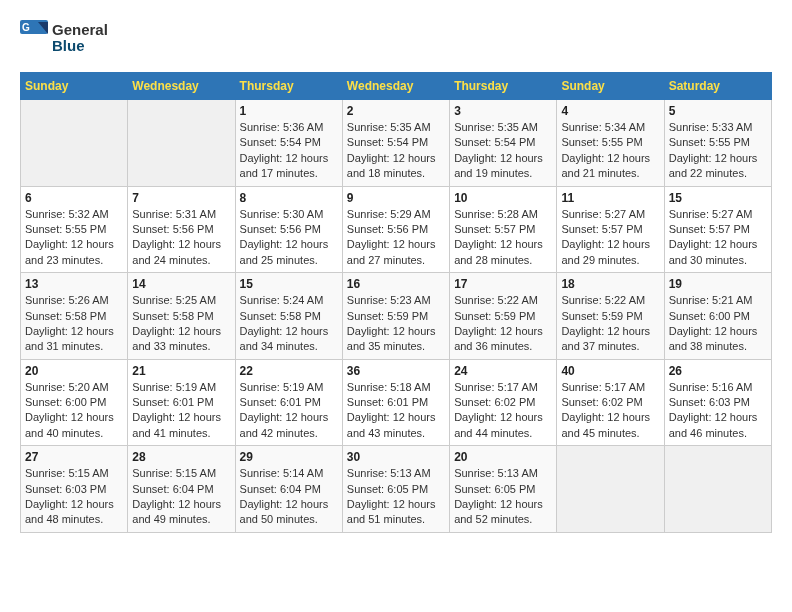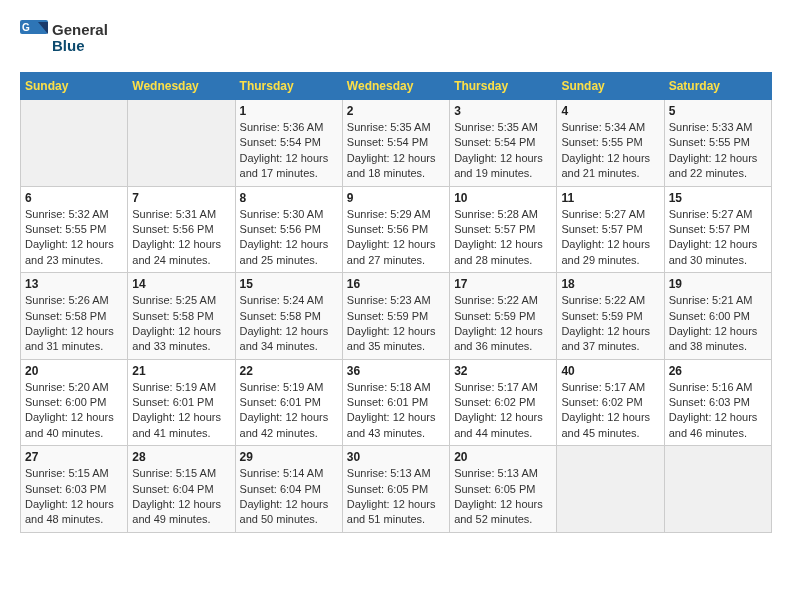--- a/index.html
+++ b/index.html
@@ -138,21 +138,21 @@
         <td><span class="day-num">16</span><span class="day-info">Sunrise: 5:23 AM<br>Sunset: 5:59 PM<br>Daylight: 12 hours and 35 minutes.</span></td>
         <td><span class="day-num">17</span><span class="day-info">Sunrise: 5:22 AM<br>Sunset: 5:59 PM<br>Daylight: 12 hours and 36 minutes.</span></td>
         <td><span class="day-num">18</span><span class="day-info">Sunrise: 5:22 AM<br>Sunset: 5:59 PM<br>Daylight: 12 hours and 37 minutes.</span></td>
         <td><span class="day-num">19</span><span class="day-info">Sunrise: 5:21 AM<br>Sunset: 6:00 PM<br>Daylight: 12 hours and 38 minutes.</span></td>
       </tr>
       <tr>
         <td><span class="day-num">20</span><span class="day-info">Sunrise: 5:20 AM<br>Sunset: 6:00 PM<br>Daylight: 12 hours and 40 minutes.</span></td>
         <td><span class="day-num">21</span><span class="day-info">Sunrise: 5:19 AM<br>Sunset: 6:01 PM<br>Daylight: 12 hours and 41 minutes.</span></td>
         <td><span class="day-num">22</span><span class="day-info">Sunrise: 5:19 AM<br>Sunset: 6:01 PM<br>Daylight: 12 hours and 42 minutes.</span></td>
         <td><span class="day-num">36</span><span class="day-info">Sunrise: 5:18 AM<br>Sunset: 6:01 PM<br>Daylight: 12 hours and 43 minutes.</span></td>
-        <td><span class="day-num">32</span><span class="day-info">Sunrise: 5:17 AM<br>Sunset: 6:02 PM<br>Daylight: 12 hours and 44 minutes.</span></td>
+        <td><span class="day-num">24</span><span class="day-info">Sunrise: 5:17 AM<br>Sunset: 6:02 PM<br>Daylight: 12 hours and 44 minutes.</span></td>
         <td><span class="day-num">40</span><span class="day-info">Sunrise: 5:17 AM<br>Sunset: 6:02 PM<br>Daylight: 12 hours and 45 minutes.</span></td>
         <td><span class="day-num">26</span><span class="day-info">Sunrise: 5:16 AM<br>Sunset: 6:03 PM<br>Daylight: 12 hours and 46 minutes.</span></td>
       </tr>
       <tr>
         <td><span class="day-num">27</span><span class="day-info">Sunrise: 5:15 AM<br>Sunset: 6:03 PM<br>Daylight: 12 hours and 48 minutes.</span></td>
         <td><span class="day-num">28</span><span class="day-info">Sunrise: 5:15 AM<br>Sunset: 6:04 PM<br>Daylight: 12 hours and 49 minutes.</span></td>
         <td><span class="day-num">29</span><span class="day-info">Sunrise: 5:14 AM<br>Sunset: 6:04 PM<br>Daylight: 12 hours and 50 minutes.</span></td>
         <td><span class="day-num">30</span><span class="day-info">Sunrise: 5:13 AM<br>Sunset: 6:05 PM<br>Daylight: 12 hours and 51 minutes.</span></td>
         <td><span class="day-num">20</span><span class="day-info">Sunrise: 5:13 AM<br>Sunset: 6:05 PM<br>Daylight: 12 hours and 52 minutes.</span></td>
         <td class="empty-cell"></td>

